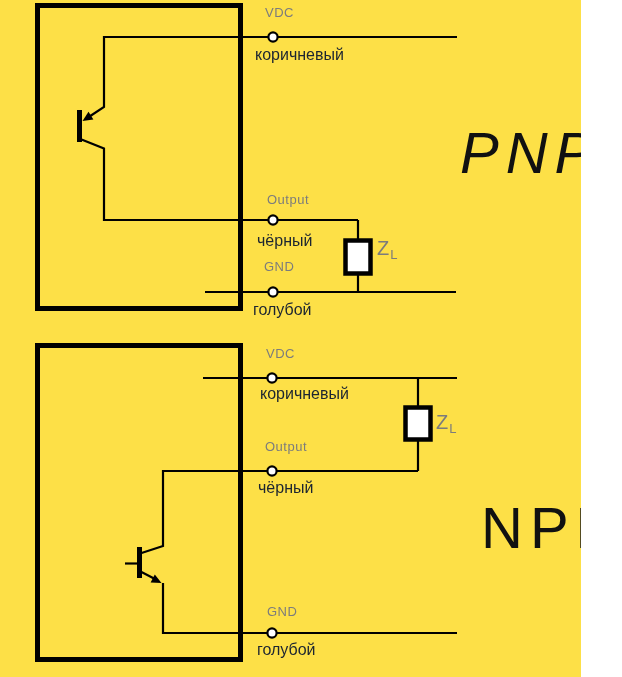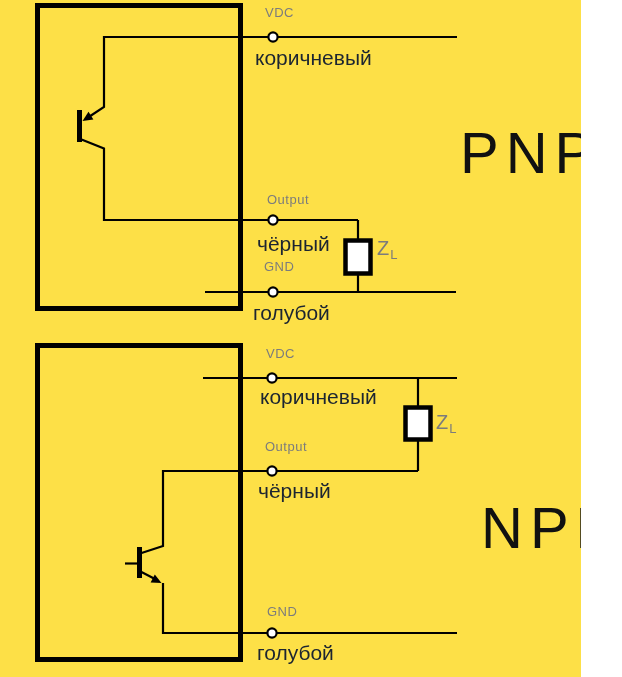--- a/index.html
+++ b/index.html
@@ -3,33 +3,33 @@
 <meta charset="utf-8">
 <style>
   html,body{margin:0;padding:0;background:#fff;}
   #canvas{
     position:relative;width:581px;height:677px;background:#fde047;
     font-family:"Liberation Sans", sans-serif;overflow:hidden;
   }
   #drawing{position:absolute;left:0;top:0;}
   .lbl{position:absolute;line-height:1;white-space:nowrap;}
   .t-label{font-size:13px;color:#7c7c7c;letter-spacing:0.5px;}
-  .w-label{font-size:21px;color:#1c2531;}
+  .w-label{font-size:16px;color:#1c2531;}
   .z-label{font-size:20px;color:#7c7c7c;text-align:center;}
   .z-sub{font-size:13px;color:#7c7c7c;position:relative;top:4px;left:1px;}
   .type-label{font-size:58px;color:#111;letter-spacing:7px;font-weight:300;}
   
   .p-vdc{left:265px;top:6px;}
   .p-brown{left:255px;top:47px;}
   .p-out{left:267px;top:193px;}
   .p-black{left:257px;top:233px;}
   .p-gnd{left:264px;top:260px;}
   .p-blue{left:253px;top:302px;}
   .p-zl{left:377px;top:238px;}
-  .p-type{left:460px;top:124px;}
+  .p-type{left:460px;top:124px;font-style:italic;}
   
   .n-vdc{left:266px;top:347px;}
   .n-brown{left:260px;top:386px;}
   .n-out{left:265px;top:440px;}
   .n-black{left:258px;top:480px;}
   .n-gnd{left:267px;top:605px;}
   .n-blue{left:257px;top:642px;}
   .n-zl{left:436px;top:412px;}
   .n-type{left:481px;top:499px;}
 </style>

